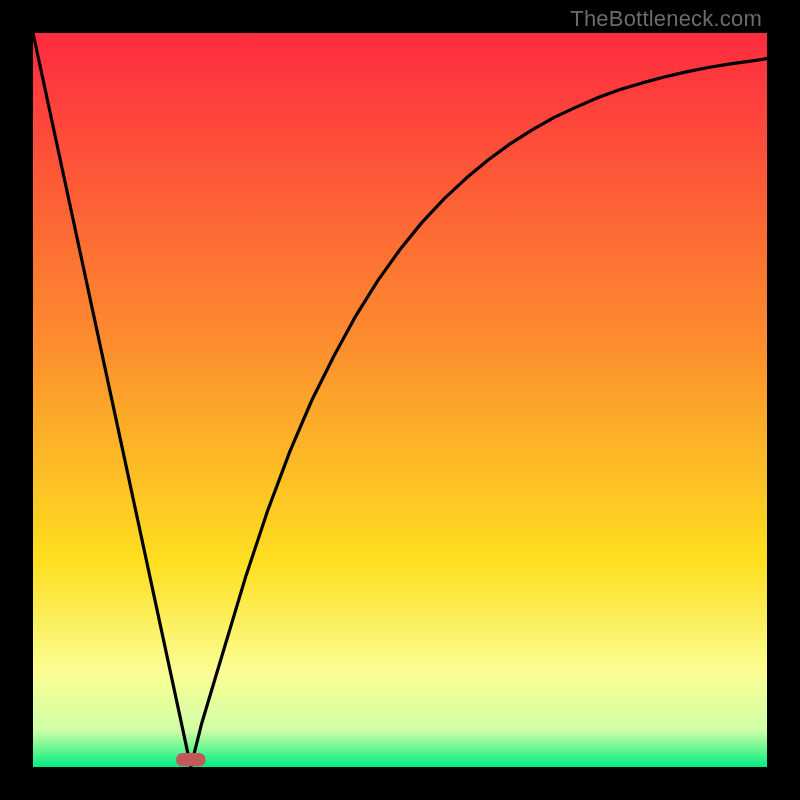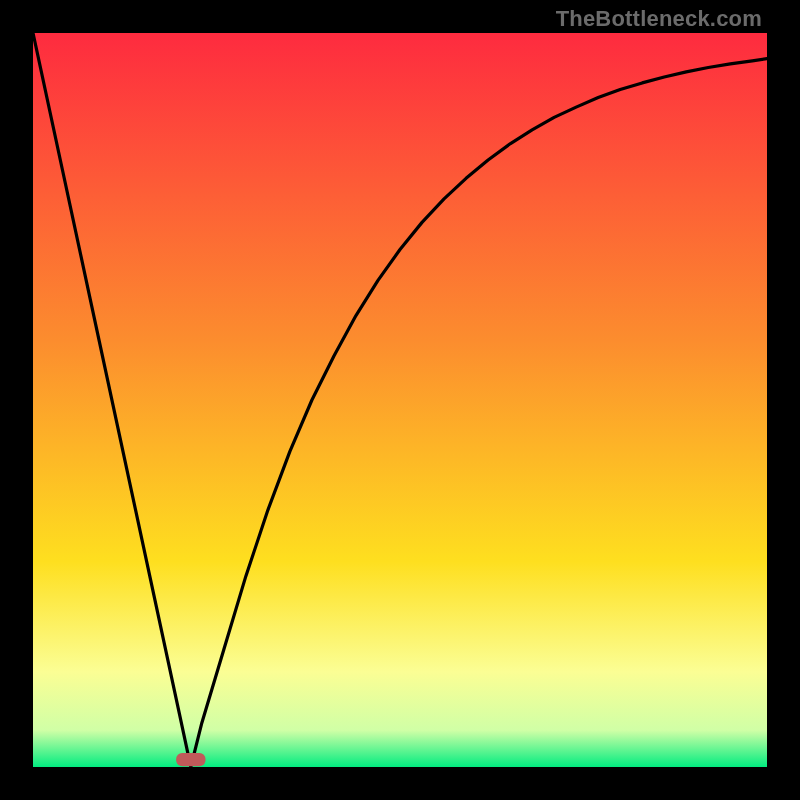--- a/index.html
+++ b/index.html
@@ -16,21 +16,21 @@
     top: 33px;
     width: 734px;
     height: 734px;
   }
   .watermark {
     position: absolute;
     top: 6px;
     right: 38px;
     font-family: Arial, Helvetica, sans-serif;
     font-size: 22px;
-    font-weight: 700;
+    font-weight: 400;
     color: #6b6b6b;
     letter-spacing: 0.2px;
   }
   svg { display: block; }
 </style>
 </head>
 <body>
 
 <div class="watermark">TheBottleneck.com</div>
 

